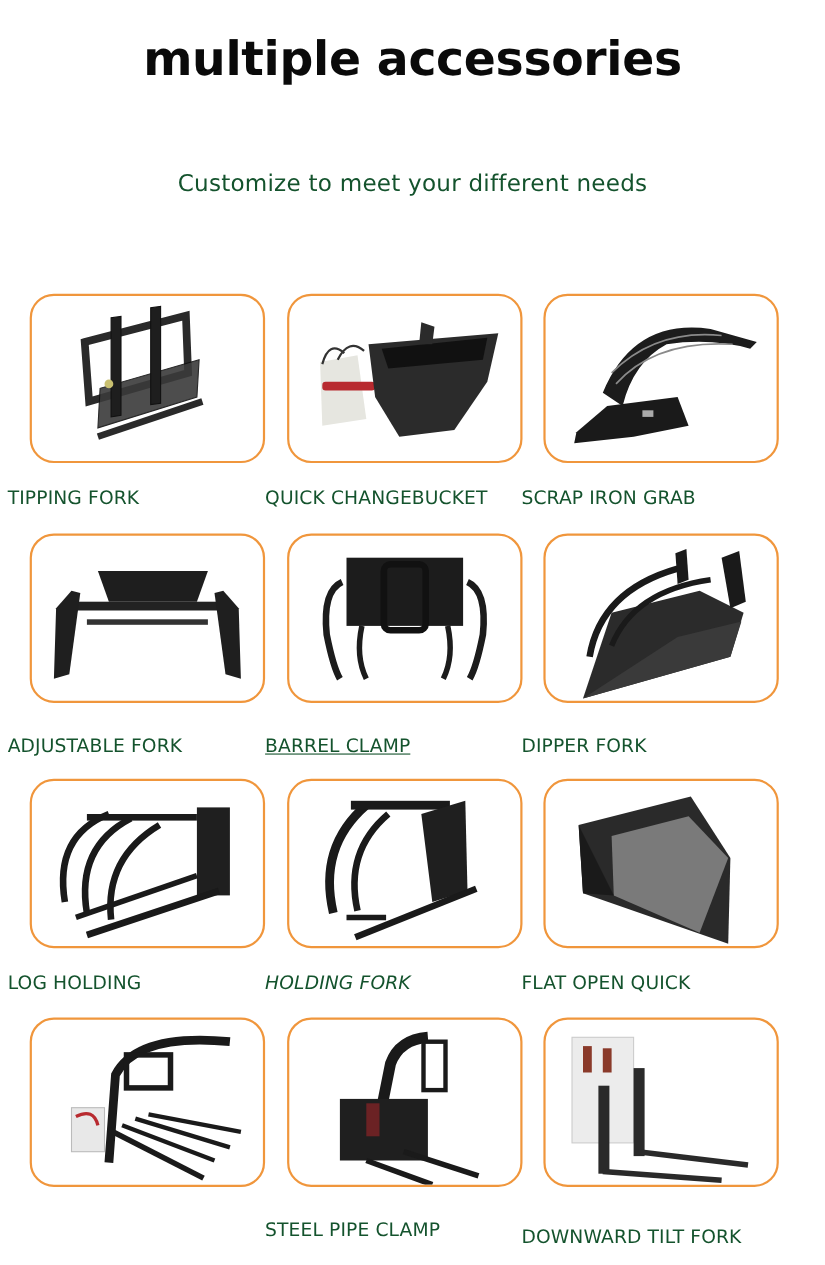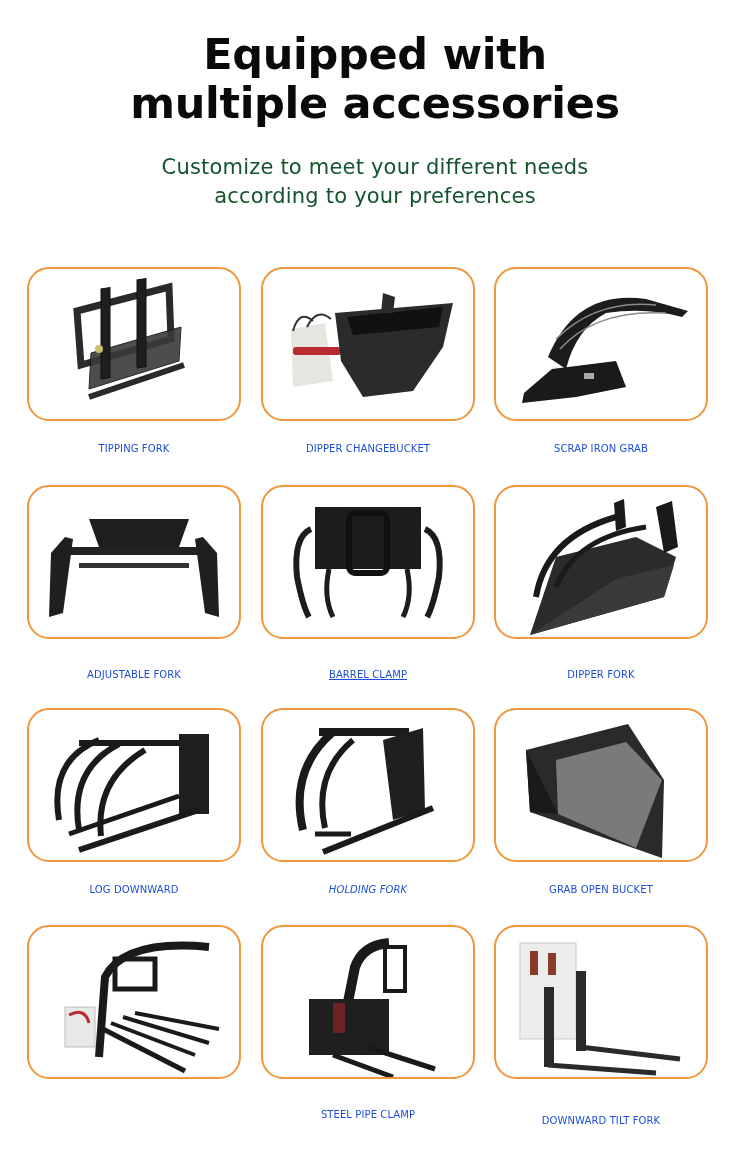--- a/index.html
+++ b/index.html
@@ -7,33 +7,31 @@
          font-family: "DejaVu Sans", "Liberation Sans", sans-serif; color: #111; }
   .title { position: absolute; left: 0; width: 750px; top: 30px; text-align: center;
            font-size: 43px; font-weight: bold; line-height: 49px; letter-spacing: -0.3px; color: #0a0a0a; }
   .subtitle { position: absolute; left: 0; width: 750px; top: 153px; text-align: center;
               font-size: 21px; line-height: 29px; color: #14532d; letter-spacing: 0.2px; }
   .grid { position: absolute; left: 0; top: 0; width: 750px; height: 1150px; }
   .item { position: absolute; width: 214px; }
   .card { position: absolute; left: 0; top: 0; width: 210px; height: 150px;
           border: 2px solid #F0963C; border-radius: 22px; background: #fff; overflow: hidden; }
   .card svg { position: absolute; left: 0; top: 0; width: 210px; height: 150px; }
-  .label { position: absolute; left: -20px; width: 254px; text-align: center;
-           font-size: 10px; color: #1d4ed8; letter-spacing: 0.1px; white-space: nowrap; }
+  .label { position: absolute; left: -20px; width: 254px; text-align: left;
+           font-size: 17px; color: #14532d; letter-spacing: 0.1px; white-space: nowrap; }
 </style>
 </head>
 <body>
 
 <div class="title">
-  <div>Equipped with</div>
   <div>multiple accessories</div>
 </div>
 <div class="subtitle">
   <div>Customize to meet your different needs</div>
-  <div>according to your preferences</div>
 </div>
 
 <div class="grid">
 
   <div class="item" style="left:27px; top:267px;">
     <div class="card">
       <svg viewBox="0 0 210 150">
         <g fill="#222" stroke="#111">
           <polygon points="48,42 140,18 142,70 52,96" fill="none" stroke="#2a2a2a" stroke-width="7"></polygon>
           <polygon points="60,120 150,92 152,58 62,84" fill="#3a3a3a" opacity="0.9"></polygon>
@@ -52,21 +50,21 @@
       <svg viewBox="0 0 210 150">
         <polygon points="28,60 62,54 70,112 30,118" fill="#e6e6e0"></polygon>
         <rect x="30" y="78" width="48" height="8" rx="3" fill="#b82a2f"></rect>
         <path d="M30,62 Q36,40 50,52" fill="none" stroke="#333" stroke-width="2"></path>
         <path d="M44,58 Q54,38 68,50" fill="none" stroke="#333" stroke-width="2"></path>
         <polygon points="72,44 190,34 180,78 150,122 100,128 78,92" fill="#2b2b2b"></polygon>
         <polygon points="84,48 180,38 176,58 90,66" fill="#111"></polygon>
         <polygon points="120,24 132,28 130,44 118,44" fill="#2b2b2b"></polygon>
       </svg>
     </div>
-    <div class="label" style="top:176px;">DIPPER CHANGEBUCKET</div>
+    <div class="label" style="top:176px;">QUICK CHANGEBUCKET</div>
   </div>
 
   <div class="item" style="left:494px; top:267px;">
     <div class="card">
       <svg viewBox="0 0 210 150">
         <path d="M52,88 Q80,20 150,30 L192,42 L186,48 Q150,38 110,44 Q80,60 70,100 Z" fill="#1c1c1c"></path>
         <path d="M60,70 Q100,30 160,36" fill="none" stroke="#8a8a8a" stroke-width="1.5"></path>
         <path d="M64,80 Q100,40 170,44" fill="none" stroke="#8a8a8a" stroke-width="1.5"></path>
         <polygon points="56,100 120,92 130,118 80,128 26,134 28,124" fill="#1a1a1a"></polygon>
         <rect x="88" y="104" width="10" height="6" fill="#aaa"></rect>
@@ -121,21 +119,21 @@
       <svg viewBox="0 0 210 150">
         <path d="M30,110 Q20,50 70,30" fill="none" stroke="#1a1a1a" stroke-width="6"></path>
         <path d="M50,120 Q40,60 90,34" fill="none" stroke="#1a1a1a" stroke-width="6"></path>
         <path d="M72,126 Q66,70 116,40" fill="none" stroke="#1a1a1a" stroke-width="6"></path>
         <rect x="50" y="30" width="100" height="6" fill="#1a1a1a"></rect>
         <rect x="150" y="24" width="30" height="80" fill="#1f1f1f"></rect>
         <line x1="50" y1="140" x2="170" y2="100" stroke="#1a1a1a" stroke-width="6"></line>
         <line x1="40" y1="124" x2="150" y2="86" stroke="#1a1a1a" stroke-width="5"></line>
       </svg>
     </div>
-    <div class="label" style="top:176px;">LOG DOWNWARD</div>
+    <div class="label" style="top:176px;">LOG HOLDING</div>
   </div>
 
   <div class="item" style="left:261px; top:708px;">
     <div class="card">
       <svg viewBox="0 0 210 150">
         <path d="M40,120 Q26,60 70,22" fill="none" stroke="#1a1a1a" stroke-width="8"></path>
         <path d="M62,118 Q50,64 90,30" fill="none" stroke="#1a1a1a" stroke-width="6"></path>
         <rect x="56" y="18" width="90" height="8" fill="#1a1a1a"></rect>
         <polygon points="120,30 160,18 162,100 130,110" fill="#1f1f1f"></polygon>
         <line x1="52" y1="124" x2="88" y2="124" stroke="#1a1a1a" stroke-width="5"></line>
@@ -146,21 +144,21 @@
   </div>
 
   <div class="item" style="left:494px; top:708px;">
     <div class="card">
       <svg viewBox="0 0 210 150">
         <polygon points="30,40 132,14 168,70 166,148 34,102" fill="#2a2a2a"></polygon>
         <polygon points="60,50 130,32 166,70 140,138 62,104" fill="#7a7a7a"></polygon>
         <polygon points="30,40 62,104 34,102" fill="#1a1a1a"></polygon>
       </svg>
     </div>
-    <div class="label" style="top:176px;">GRAB OPEN BUCKET</div>
+    <div class="label" style="top:176px;">FLAT OPEN QUICK</div>
   </div>
 
   <div class="item" style="left:27px; top:925px;">
     <div class="card">
       <svg viewBox="0 0 210 150">
         <rect x="36" y="80" width="30" height="40" fill="#e8e8e8" stroke="#bbb"></rect>
         <path d="M40,88 Q56,80 60,96" fill="none" stroke="#b82a2f" stroke-width="3"></path>
         <path d="M70,130 L76,50 Q96,12 180,20" fill="none" stroke="#1a1a1a" stroke-width="8"></path>
         <rect x="86" y="32" width="40" height="30" fill="none" stroke="#1a1a1a" stroke-width="5"></rect>
         <line x1="70" y1="100" x2="156" y2="144" stroke="#1a1a1a" stroke-width="5"></line>

